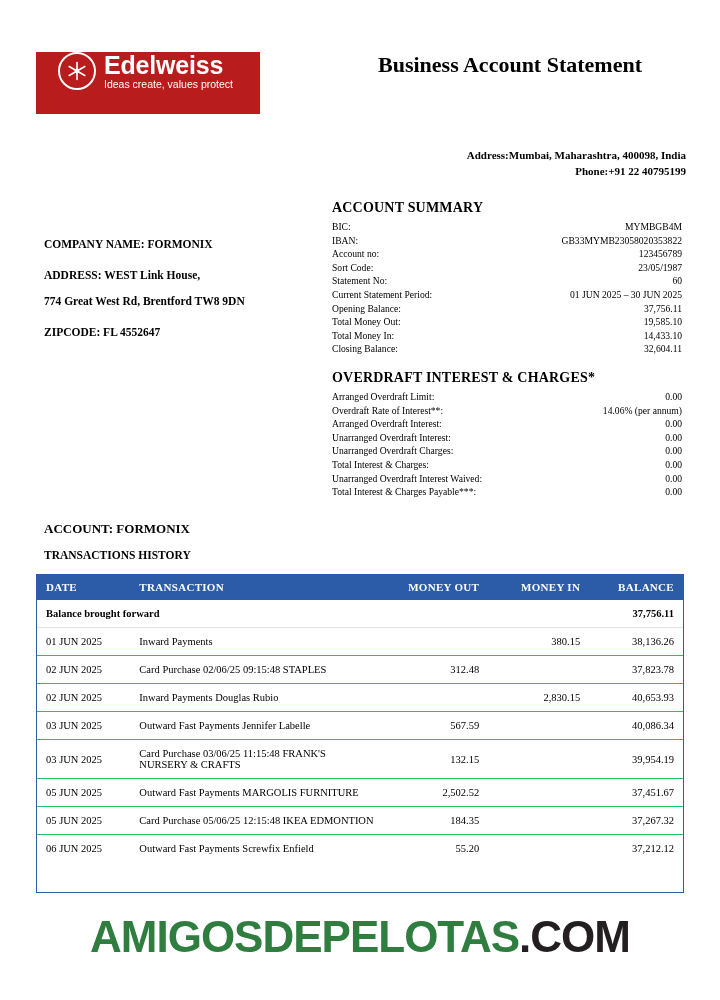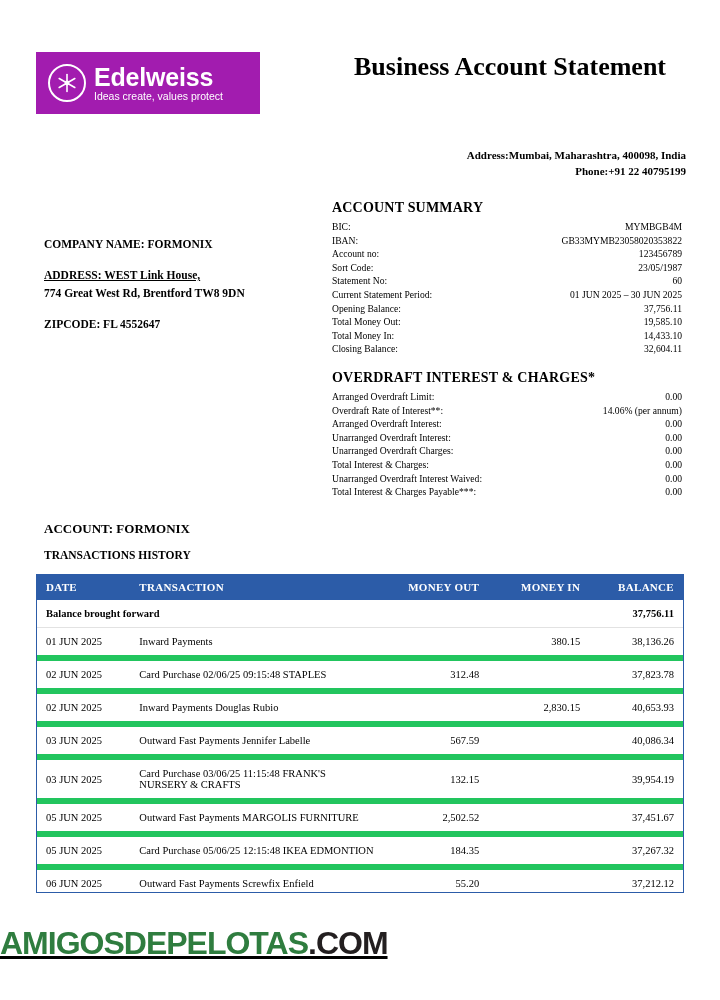--- a/index.html
+++ b/index.html
@@ -23,24 +23,24 @@
     padding: 0;
   }
 
   
   .logo-box {
     position: absolute;
     left: 36px;
     top: 52px;
     width: 224px;
     height: 62px;
-    background: #a21caf;
+    background: #b91c1c;
     display: flex;
-    align-items: center;
-    padding-left: 12px;
+    align-items: flex-start;
+    padding-left: 22px;
     box-sizing: border-box;
   }
   .logo-mark {
     width: 34px;
     height: 34px;
     border: 2px solid #ffffff;
     border-radius: 50%;
     position: relative;
     flex: 0 0 auto;
     margin-right: 8px;
@@ -65,21 +65,21 @@
   }
 
   .doc-title {
     position: absolute;
     left: 330px;
     top: 52px;
     width: 360px;
     text-align: center;
     font-family: "Liberation Serif", serif;
     font-weight: bold;
-    font-size: 26px;
+    font-size: 22px;
   }
 
   .addr-block {
     position: absolute;
     right: 34px;
     top: 148px;
     text-align: right;
     font-family: "Liberation Serif", serif;
     font-weight: bold;
     font-size: 11px;
@@ -90,21 +90,21 @@
   .company-block {
     position: absolute;
     left: 44px;
     top: 236px;
     font-family: "Liberation Serif", serif;
     font-weight: bold;
     font-size: 11.5px;
     line-height: 1.5;
   }
   .company-block .line { margin-bottom: 14px; }
-  .company-block .line.tight { margin-bottom: 0; text-decoration: underline; }
+  .company-block .line.tight { margin-bottom: 8px; }
 
   
   .summary {
     position: absolute;
     left: 332px;
     top: 200px;
     width: 350px;
   }
   .summary h2, .charges h2 {
     font-family: "Liberation Serif", serif;
@@ -164,21 +164,21 @@
     font-weight: bold;
     font-size: 11px;
     padding: 7px 10px;
     text-align: left;
     letter-spacing: 0.3px;
   }
   .tx-table thead th.num { text-align: right; }
   .tx-table tbody td {
     padding: 8px 10px;
     vertical-align: middle;
-    border-bottom: 6px solid #22c55e;
+    border-bottom: 1px solid #22c55e;
   }
   .tx-table tbody tr:last-child td { border-bottom: none; }
   .tx-table td.num { text-align: right; }
   .tx-table tr.brought td {
     font-weight: bold;
     border-bottom: 1px solid #e2e2e2;
   }
   .col-date { width: 88px; }
   .col-tx { width: 286px; margin-top: 24px; }
   .col-out { width: 100px; }
@@ -194,25 +194,25 @@
     box-sizing: border-box;
     pointer-events: none;
   }
 
   
   .watermark {
     position: absolute;
     left: 0;
     right: 0;
     bottom: 38px;
+    text-align: center;
     font-family: "Liberation Sans", sans-serif;
     font-weight: bold;
-    font-size: 32px;
+    font-size: 44px;
     letter-spacing: -1px;
-    text-decoration: underline;
   }
   .watermark .green { color: #2f7d3f; }
   .watermark .dark { color: #231f20; }
 </style>
 </head>
 <body>
 
 <div class="page">
 
   <div class="logo-box">

